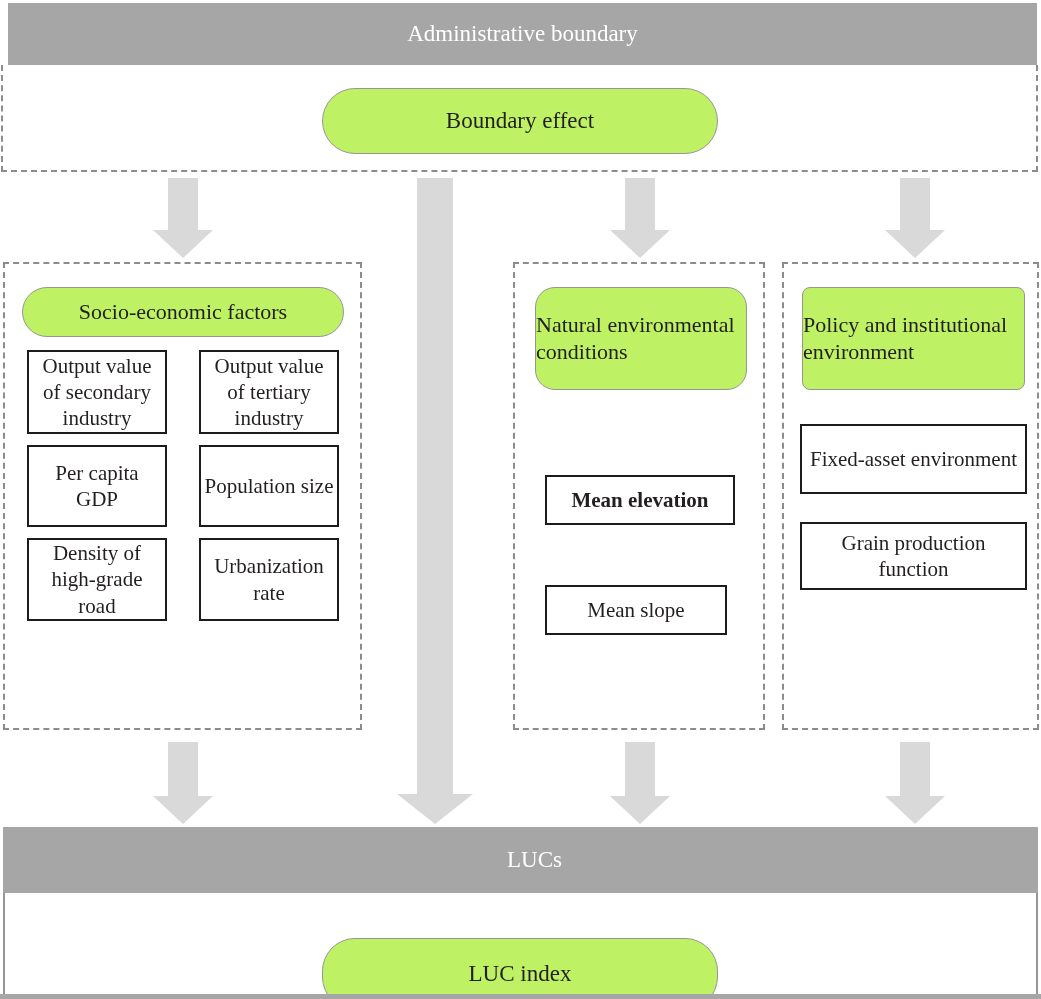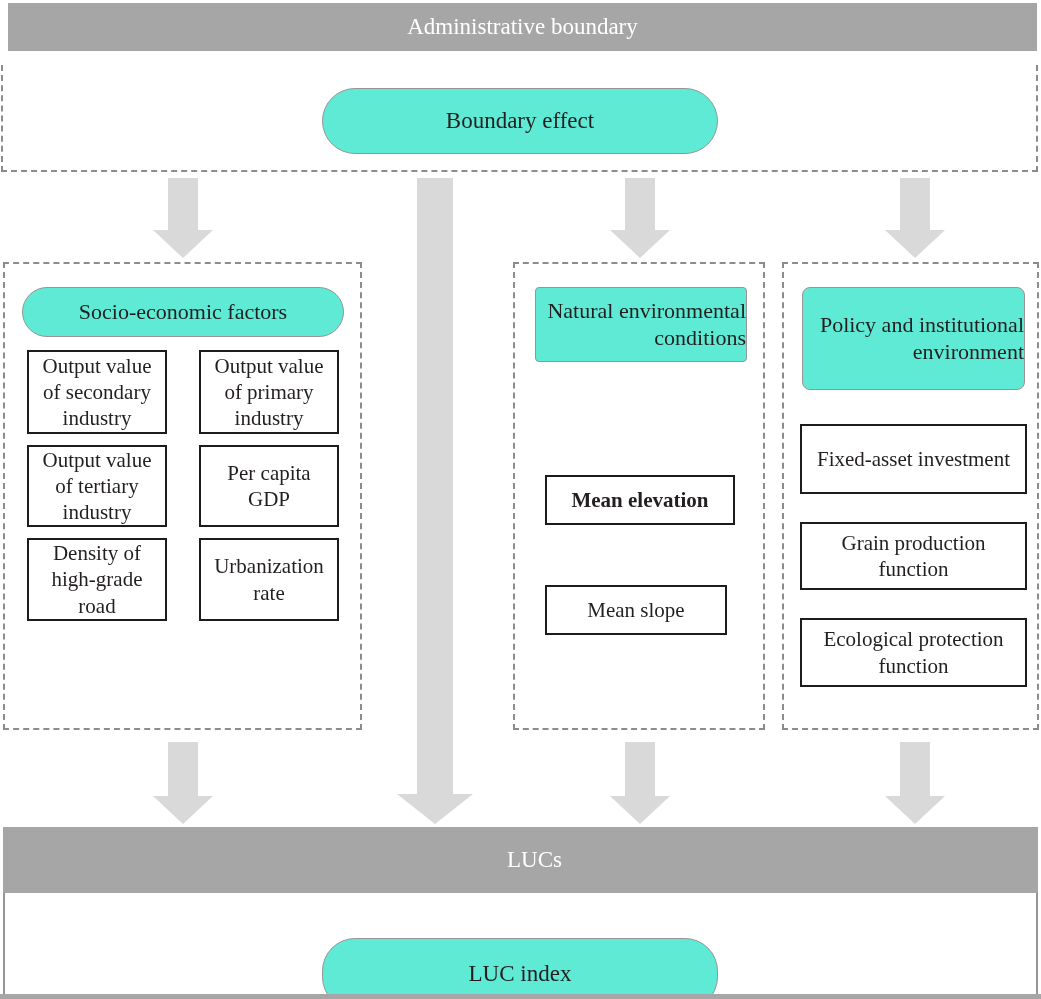--- a/index.html
+++ b/index.html
@@ -6,36 +6,36 @@
     --bar-gray:#a6a6a6; --arrow-gray:#d9d9d9; --dash-gray:#8c8c8c;
     --box-border:#1c1c1c; --rounded-border:#969696; --text-dark:#231f20; --text-light:#ffffff;
   }
   *{margin:0;padding:0;box-sizing:border-box;}
   html,body{background:#ffffff;}
   body{font-family:"Liberation Serif","DejaVu Serif",serif;color:var(--text-dark);}
   .canvas{position:relative;width:1041px;height:999px;background:#ffffff;overflow:hidden;}
 
   .bar{position:absolute;background:var(--bar-gray);color:var(--text-light);
        display:flex;align-items:center;justify-content:center;font-size:23px;}
-  .top-bar{left:8px;top:3px;width:1029px;height:48px;}
+  .top-bar{left:8px;top:3px;width:1029px;height:62px;}
   .lucs-bar{left:3px;top:827px;width:1035px;height:66px;padding-left:28px;}
 
   .dashed{position:absolute;border:2px dashed var(--dash-gray);background:transparent;}
   .top-region{left:1px;top:65px;width:1037px;height:107px;border-top:none;}
   .panel-socio{left:3px;top:262px;width:359px;height:468px;}
   .panel-natural{left:513px;top:262px;width:252px;height:468px;}
   .panel-policy{left:782px;top:262px;width:257px;height:468px;}
 
-  .rounded{position:absolute;background:#5eead4;border:1.5px solid var(--rounded-border);
-           display:flex;align-items:center;justify-content:center;text-align:right;
+  .rounded{position:absolute;background:#bef264;border:1.5px solid var(--rounded-border);
+           display:flex;align-items:center;justify-content:center;text-align:left;
            font-size:22px;line-height:1.22;}
   .boundary-effect{left:322px;top:88px;width:396px;height:66px;border-radius:33px;font-size:23px;}
   .luc-index{left:322px;top:910px;width:396px;height:72px;border-radius:33px;font-size:23px;margin-top:28px;}
   .hdr-socio{left:17px;top:23px;width:322px;height:50px;border-radius:25px;}
-  .hdr-natural{left:20px;top:23px;width:212px;height:75px;border-radius:4px;}
+  .hdr-natural{left:20px;top:23px;width:212px;height:103px;border-radius:20px;}
   .hdr-policy{left:18px;top:23px;width:223px;height:103px;border-radius:8px;}
 
   .solid-box{background:#ffffff;border:2px solid var(--box-border);
              display:flex;align-items:center;justify-content:center;text-align:center;
              font-size:21px;line-height:1.24;padding:10px 3px;}
 
   .socio-grid{position:absolute;left:22px;top:86px;display:grid;
               grid-template-columns:140px 140px;column-gap:32px;
               grid-template-rows:84px 82px 83px 81px;row-gap:11px;}
 
@@ -101,44 +101,43 @@
     <div class="shaft"></div>
     <div class="head"></div>
   </div>
 
   <div class="dashed panel-socio">
     <div class="rounded hdr-socio">
       <span>Socio-economic factors</span>
     </div>
     <div class="socio-grid">
       <div class="solid-box">Output value of secondary industry</div>
-      <div class="solid-box">Output value of primary industry</div>
       <div class="solid-box">Output value of tertiary industry</div>
       <div class="solid-box">Per capita GDP</div>
+      <div class="solid-box">Population size</div>
       <div class="solid-box">Density of high-grade road</div>
       <div class="solid-box">Urbanization rate</div>
     </div>
   </div>
 
   <div class="dashed panel-natural">
     <div class="rounded hdr-natural">
       <span>Natural environmental conditions</span>
     </div>
     <div class="solid-box natural-elevation">Mean elevation</div>
     <div class="solid-box natural-slope">Mean slope</div>
   </div>
 
   <div class="dashed panel-policy">
     <div class="rounded hdr-policy">
       <span>Policy and institutional environment</span>
     </div>
     <div class="policy-stack">
-      <div class="solid-box">Fixed-asset investment</div>
+      <div class="solid-box">Fixed-asset environment</div>
       <div class="solid-box">Grain production function</div>
-      <div class="solid-box">Ecological protection function</div>
     </div>
   </div>
 
   <div class="arrow arrow-short arrow-short-b a-bottom a-x1">
     <div class="shaft"></div>
     <div class="head"></div>
   </div>
   <div class="arrow arrow-short arrow-short-b a-bottom a-x3">
     <div class="shaft"></div>
     <div class="head"></div>

